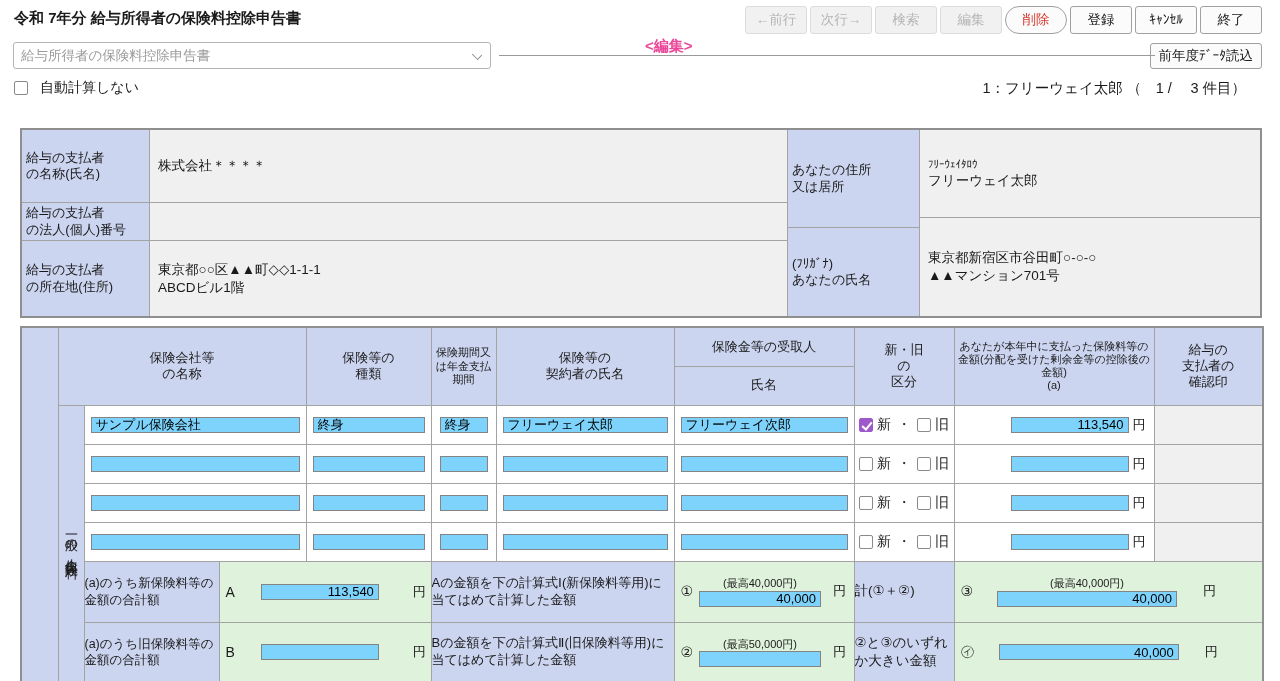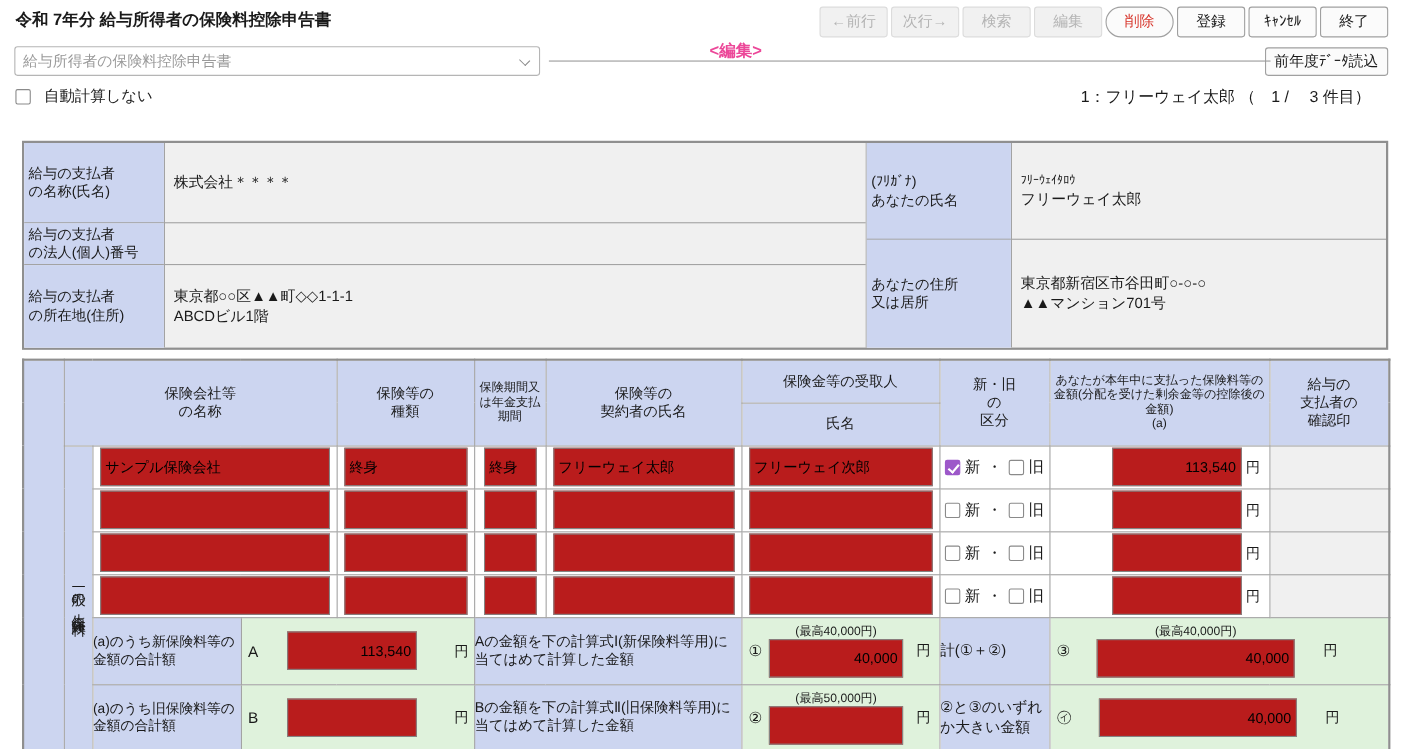--- a/index.html
+++ b/index.html
@@ -67,21 +67,21 @@
     border:2px solid #8f8f8f; font-size:13px; }
   table.ins td, table.ins th { border:1px solid #a3a3a3; padding:0; vertical-align:middle;
     font-weight:normal; overflow:hidden; }
   .hd { background:#ccd5f0; text-align:center; line-height:1.25; }
   .hd.small { font-size:11px; line-height:1.2; }
   .c-blue { background:#ccd5f0; }
   .c-gray { background:#f0f0f0; }
   .vertical { background:#ccd5f0; text-align:center; }
   .vertical span { writing-mode:vertical-rl; text-orientation:upright;
     letter-spacing:2px; font-size:13px; }
-  input.field { height:35px; border:1px solid #848484; background:#b91c1c; font-size:13px;
+  input.field { height:16px; border:1px solid #848484; background:#7dd3fc; font-size:13px;
     padding:0 4px; font-family:inherit; display:block; }
   .w-full { width:calc(100% - 12px); margin:0 6px; }
   .w-period { width:48px; margin:0 auto; }
   .amt-cell { display:flex; align-items:center; padding-left:56px; }
   .amt-cell input { width:118px; text-align:right; }
   .amt-cell .yen { margin-left:4px; }
   .newold { display:flex; align-items:center; justify-content:center; gap:4px; font-size:14px; }
   .newold .dot { margin:0 2px; }
 
   
@@ -145,24 +145,24 @@
     <div class="lbl-cell h-addr pre">給与の支払者
 の所在地(住所)</div>
   </div>
   <div class="col val-col left-values">
     <div class="val-cell h-name">株式会社＊＊＊＊</div>
     <div class="val-cell h-num"></div>
     <div class="val-cell h-addr pre">東京都○○区▲▲町◇◇1-1-1
 ABCDビル1階</div>
   </div>
   <div class="col lbl-col right-labels">
+    <div class="lbl-cell h-raddr pre">あなたの住所
+又は居所</div>
     <div class="lbl-cell h-rname pre">(ﾌﾘｶﾞﾅ)
 あなたの氏名</div>
-    <div class="lbl-cell h-raddr pre">あなたの住所
-又は居所</div>
   </div>
   <div class="col val-col right-values">
     <div class="val-cell h-rname">
       <span class="kana">ﾌﾘｰｳｪｲﾀﾛｳ</span>
       <span>フリーウェイ太郎</span>
     </div>
     <div class="val-cell h-raddr pre">東京都新宿区市谷田町○-○-○
 ▲▲マンション701号</div>
   </div>
 </div>

